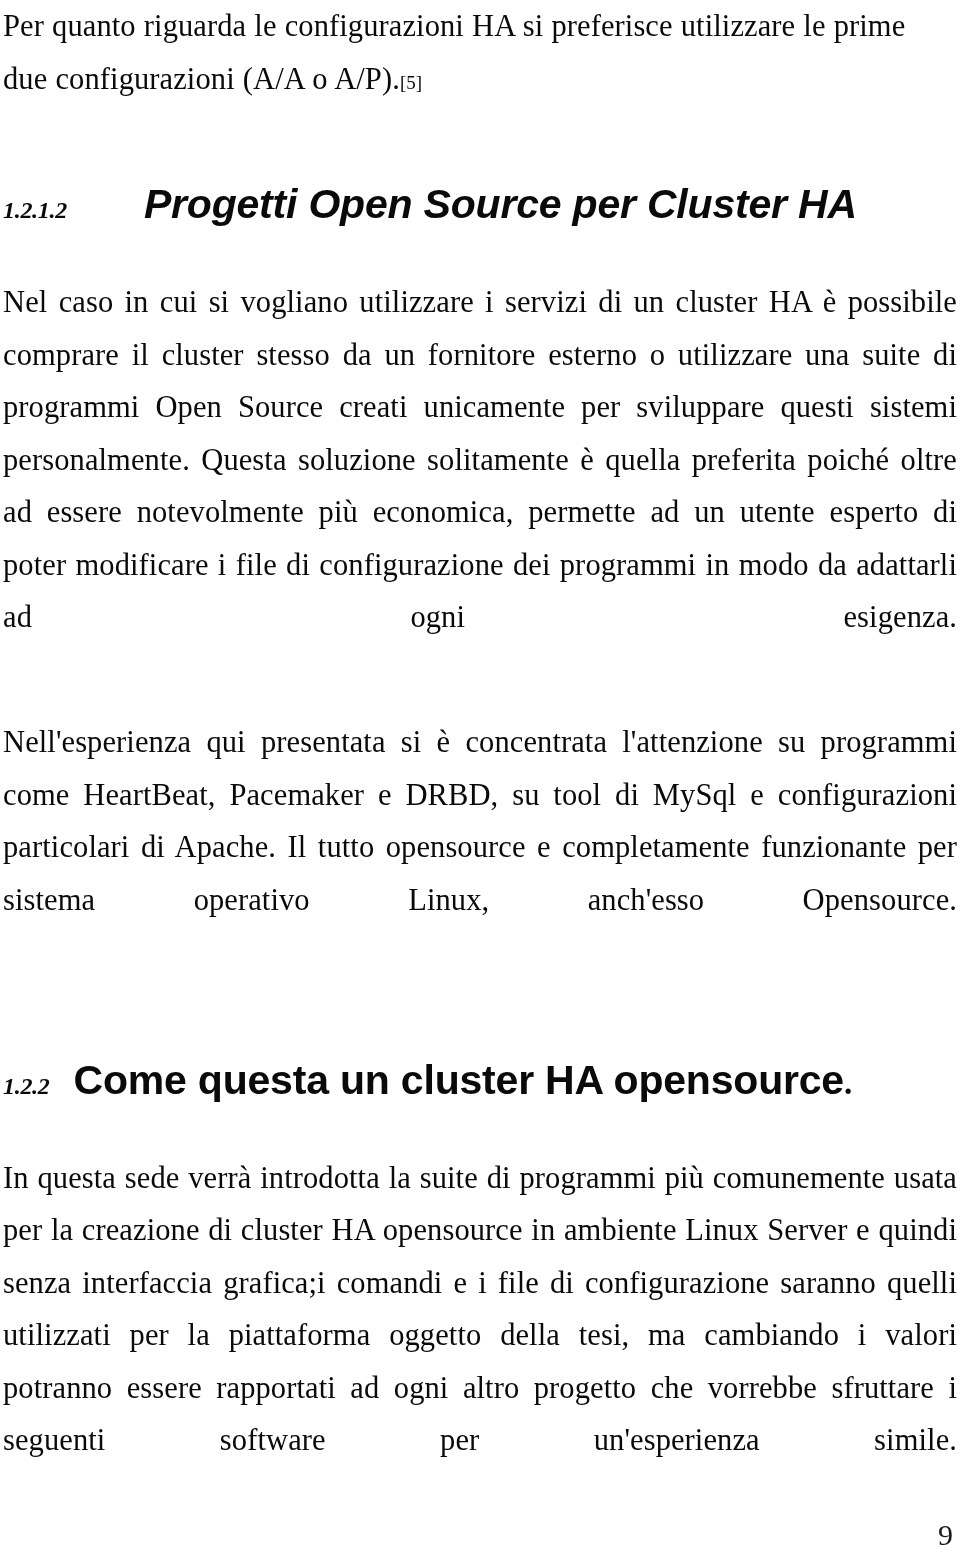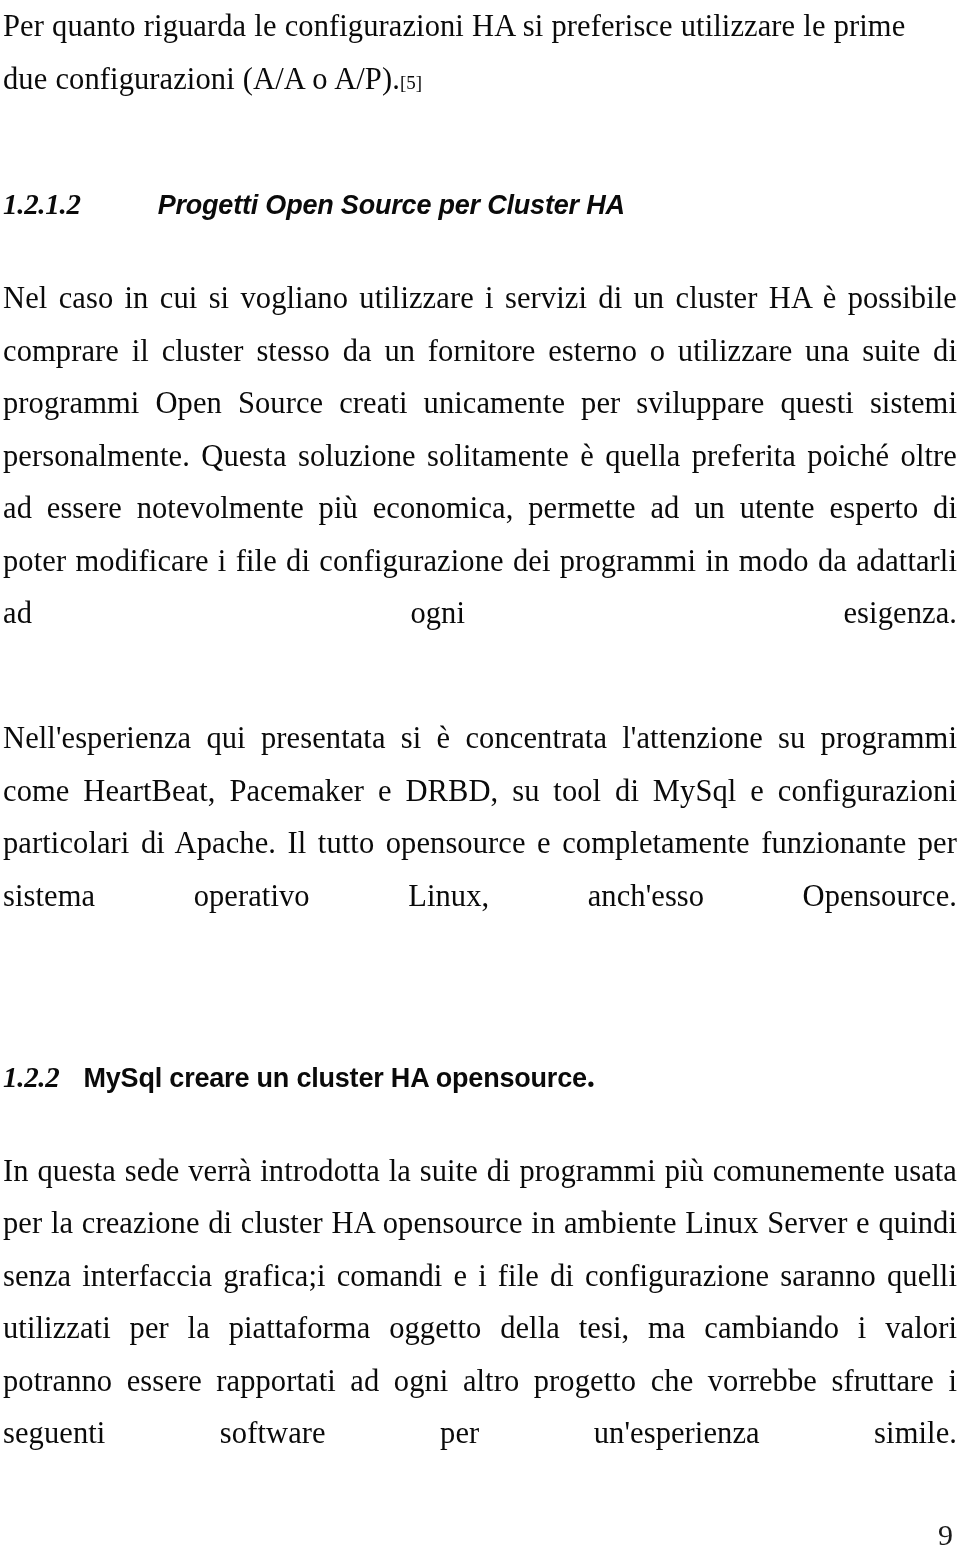--- a/index.html
+++ b/index.html
@@ -69,27 +69,27 @@
   
   .heading {
     margin: 0;
     white-space: nowrap;
     line-height: 46px;
   }
   .h-num {
     font-family: "Liberation Serif", "DejaVu Serif", serif;
     font-weight: bold;
     font-style: italic;
-    font-size: 29px;
+    font-size: 24px;
     letter-spacing: -0.3px;
   }
   .h-text {
     font-family: "Liberation Sans", "DejaVu Sans", sans-serif;
     font-weight: bold;
-    font-size: 27px;
+    font-size: 41px;
     letter-spacing: -0.2px;
   }
   .h-text.italic { font-style: italic; }
   .h-period {
     font-family: "Liberation Serif", "DejaVu Serif", serif;
     font-weight: bold;
     font-size: 33px;
   }
   .h-tab-wide { display: inline-block; width: 77px; }
   .h-tab-narrow { display: inline-block; width: 24px; }
@@ -122,21 +122,21 @@
 
     <div class="gap-sm"></div>
 
     <p class="body">Nell'esperienza qui presentata si è concentrata l'attenzione su programmi come HeartBeat, Pacemaker e DRBD, su tool di MySql e configurazioni particolari di Apache. Il tutto opensource e completamente funzionante per sistema operativo Linux, anch'esso Opensource.</p>
 
     <div class="gap-sm"></div>
 
 
     <div class="gap-lg"></div>
 
-    <div class="heading"><span class="h-num">1.2.2</span><span class="h-tab-narrow"></span><span class="h-text">MySql creare un cluster HA opensource</span><span class="h-period">.</span></div>
+    <div class="heading"><span class="h-num">1.2.2</span><span class="h-tab-narrow"></span><span class="h-text">Come questa un cluster HA opensource</span><span class="h-period">.</span></div>
 
     <div class="gap-md"></div>
 
     <p class="body">In questa sede verrà introdotta la suite di programmi più comunemente usata per la creazione di cluster HA opensource in ambiente Linux Server e quindi senza interfaccia grafica;i comandi e i file di configurazione saranno quelli utilizzati per la piattaforma oggetto della tesi, ma cambiando i valori potranno essere rapportati ad ogni altro progetto che vorrebbe sfruttare i seguenti software per un'esperienza simile.</p>
 
   </div>
 
   <div class="page-number">9</div>
 </div>
 

